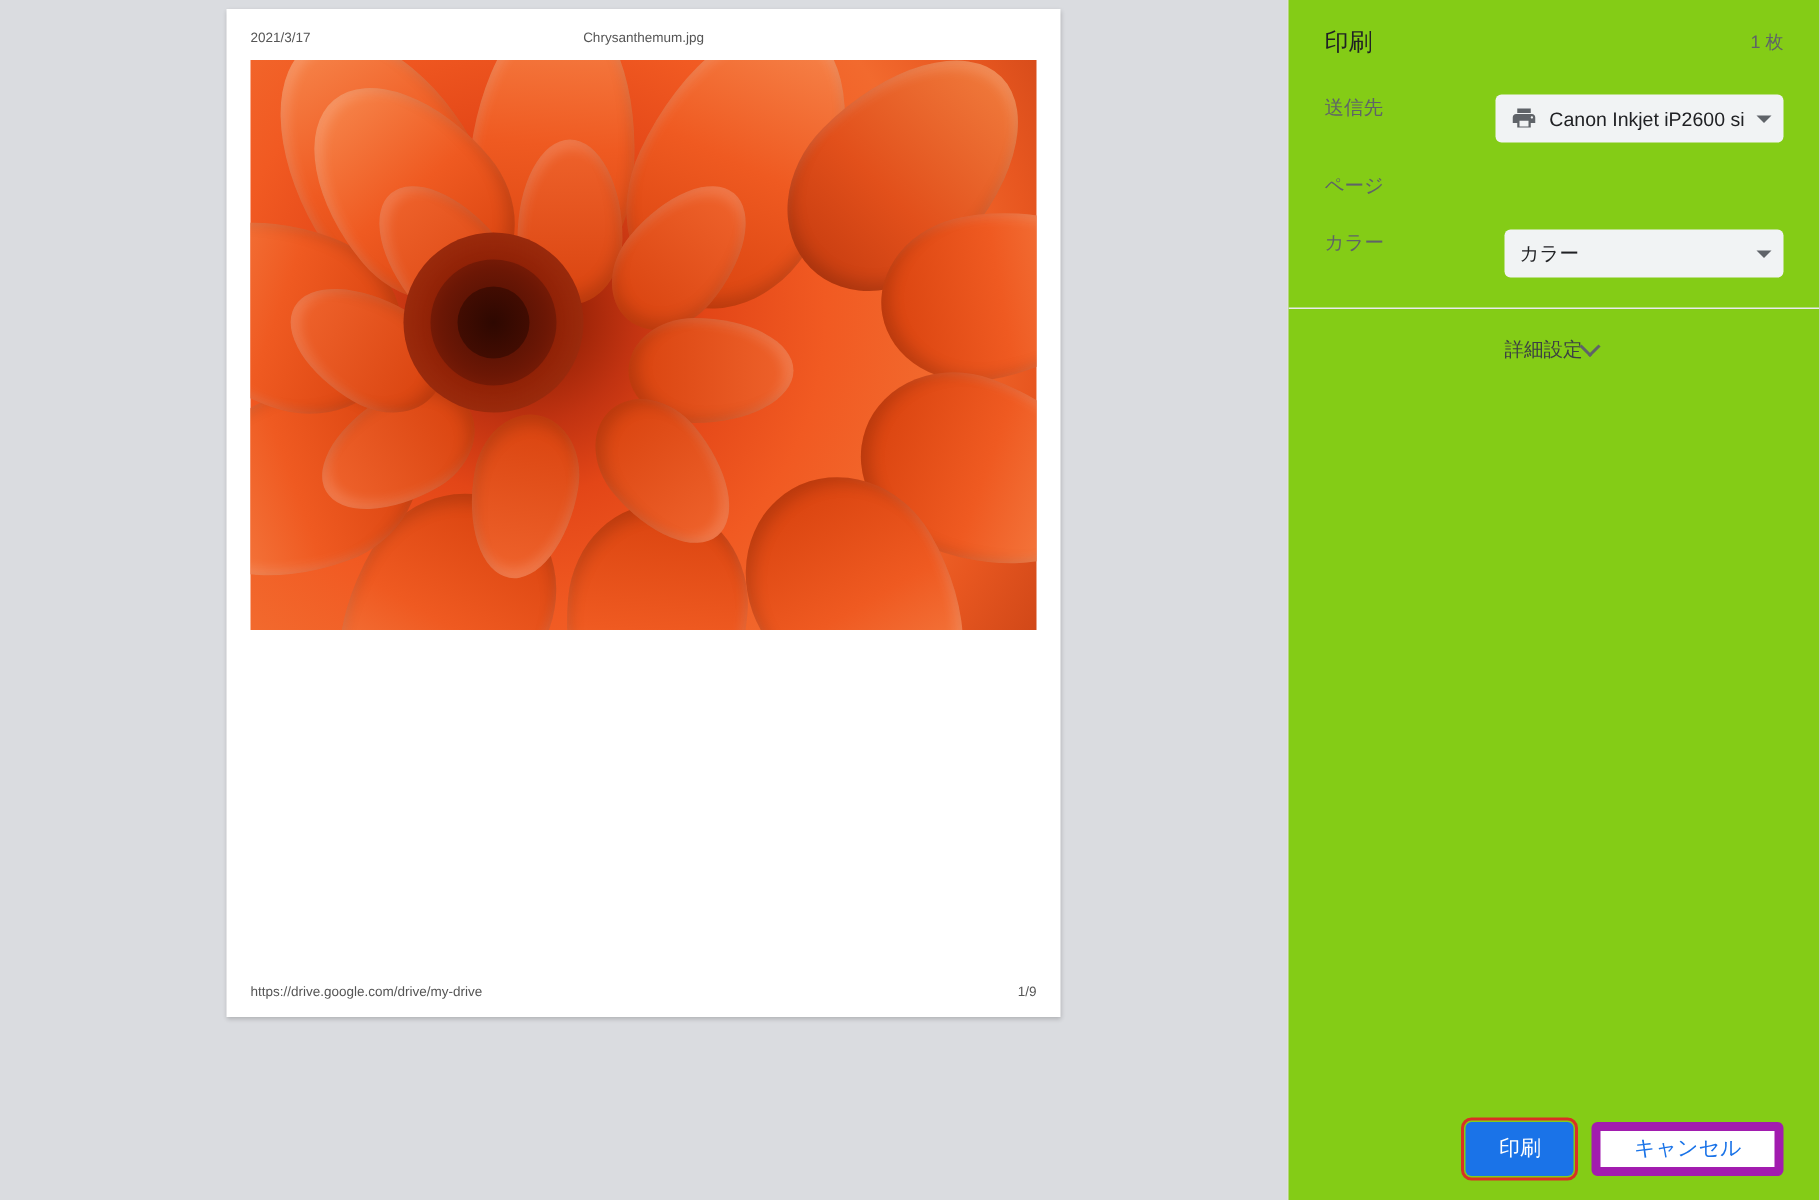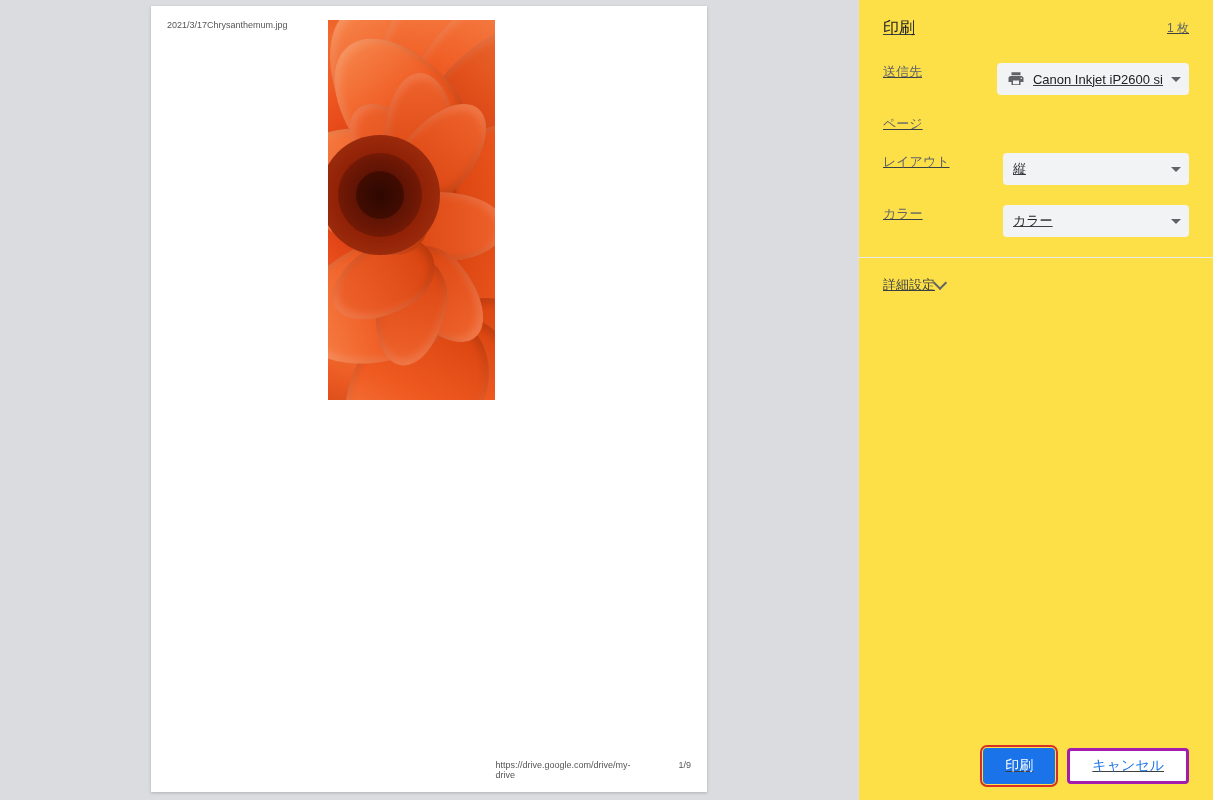--- a/index.html
+++ b/index.html
@@ -13,26 +13,27 @@
   }
   .preview-area {
     flex: 1;
     display: flex;
     justify-content: center;
     align-items: flex-start;
     padding-top: 6px;
   }
   .page {
     width: 556px;
-    height: 786px;
+    height: 672px;
     background: #fff;
     box-shadow: 0 1px 3px rgba(0,0,0,0.2);
     position: relative;
     padding: 14px 16px 12px 16px;
     display: flex;
+    flex-direction: column;
   }
   .page-header, .page-footer {
     display: flex;
     justify-content: space-between;
     font-size: 9px;
     color: #555;
   }
   .page-header { margin-bottom: 10px; }
   .page-footer { margin-top: auto; gap: 48px; }
   .page-image {
@@ -72,28 +73,27 @@
   .center-disc::after {
     left: 50%; top: 50%;
     width: 40%; height: 40%;
     transform: translate(-50%,-50%);
     background: radial-gradient(circle, #2e0801 0%, #4a0e02 100%);
   }
 
   
   .panel {
     width: 355px;
-    background: #fde047;
+    background: #84cc16;
     height: 100%;
     display: flex;
     flex-direction: column;
     font-size: 13px;
     color: #3c4043;
     border-left: 1px solid #e0e0e0;
-    text-decoration: underline;
   }
   .panel-scroll {
     flex: 1;
     overflow: auto;
     padding: 18px 24px 0 24px;
   }
   .panel-header {
     display: flex;
     justify-content: space-between;
     align-items: center;
@@ -158,21 +158,21 @@
     align-items: center;
     font-size: 13px;
   }
   .divider {
     border: none;
     border-top: 1px solid #e8eaed;
     margin: 8px -24px 18px -24px;
   }
   .more-row {
     display: flex;
-    justify-content: flex-start;
+    justify-content: center;
     align-items: center;
     cursor: pointer;
     color: #3c4043;
     padding-bottom: 20px;
   }
   .chev {
     width: 10px; height: 10px;
     border-right: 2px solid #5f6368;
     border-bottom: 2px solid #5f6368;
     transform: rotate(45deg);
@@ -198,21 +198,21 @@
   }
   .btn-primary {
     background: #1a73e8;
     color: #fff;
     outline: 2px solid #d93025;
     outline-offset: 1px;
   }
   .btn-secondary {
     background: #fff;
     color: #1a73e8;
-    border: 3px solid #a21caf;
+    border: 6px solid #a21caf;
   }
   svg.printer-icon { width:18px; height:18px; }
 </style>
 </head>
 <body>
 
 <div class="preview-area">
   <div class="page">
     <div class="page-header">
       <span>2021/3/17</span>
@@ -271,29 +271,20 @@
           <span class="caret"></span>
         </div>
       </div>
     </div>
 
     <div class="row">
       <div class="label">ページ</div>
     </div>
 
 
-    <div class="row">
-      <div class="label">レイアウト</div>
-      <div class="control">
-        <div class="select-box">
-          <span class="text">縦</span>
-          <span class="caret"></span>
-        </div>
-      </div>
-    </div>
 
     <div class="row">
       <div class="label">カラー</div>
       <div class="control">
         <div class="select-box">
           <span class="text">カラー</span>
           <span class="caret"></span>
         </div>
       </div>
     </div>

